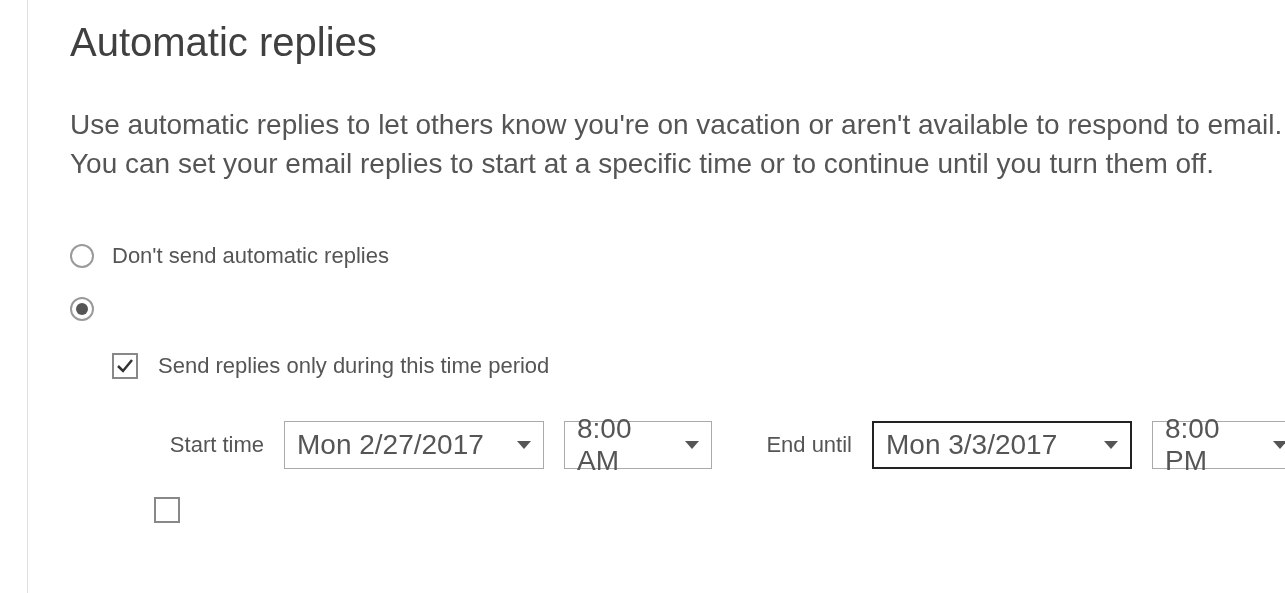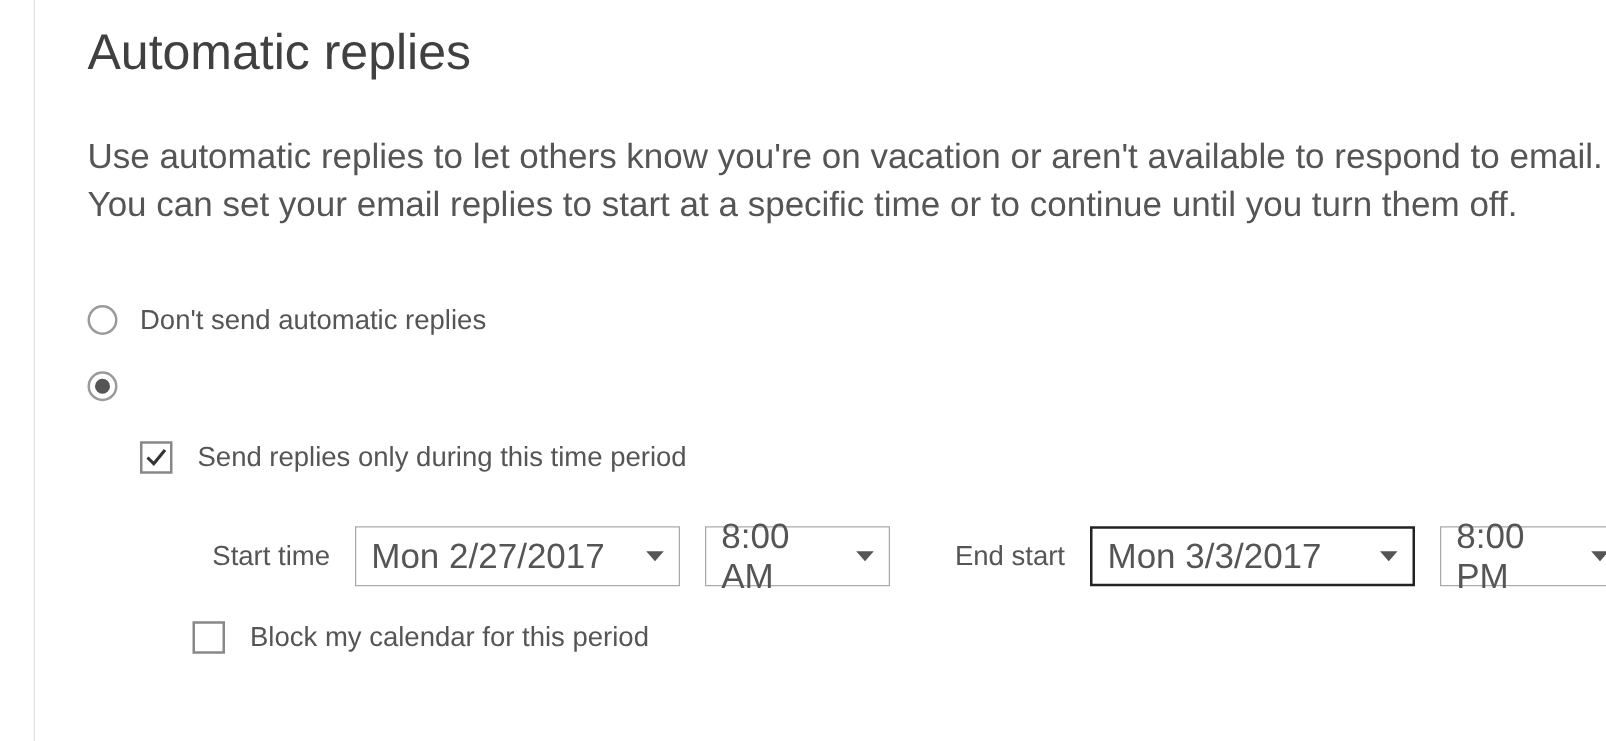--- a/index.html
+++ b/index.html
@@ -208,37 +208,36 @@
           <span>Mon 2/27/2017</span>
           <span class="caret"></span>
         </div>
         <div class="dropdown time">
           <span>8:00 AM</span>
           <span class="caret"></span>
         </div>
       </div>
 
       <div class="time-row">
-        <span class="time-label">End start</span>
+        <span class="time-label">End until</span>
         <div class="dropdown date focused">
           <span>Mon 3/3/2017</span>
           <span class="caret"></span>
         </div>
         <div class="dropdown time">
           <span>8:00 PM</span>
           <span class="caret"></span>
         </div>
       </div>
 
     </div>
 
     <div class="block-section">
       <div class="checkbox-row">
         <span class="checkbox">
           
         </span>
-        <span class="checkbox-label">Block my calendar for this period</span>
       </div>
     </div>
 
   </div>
 
 </div>
 
 </body></html>

